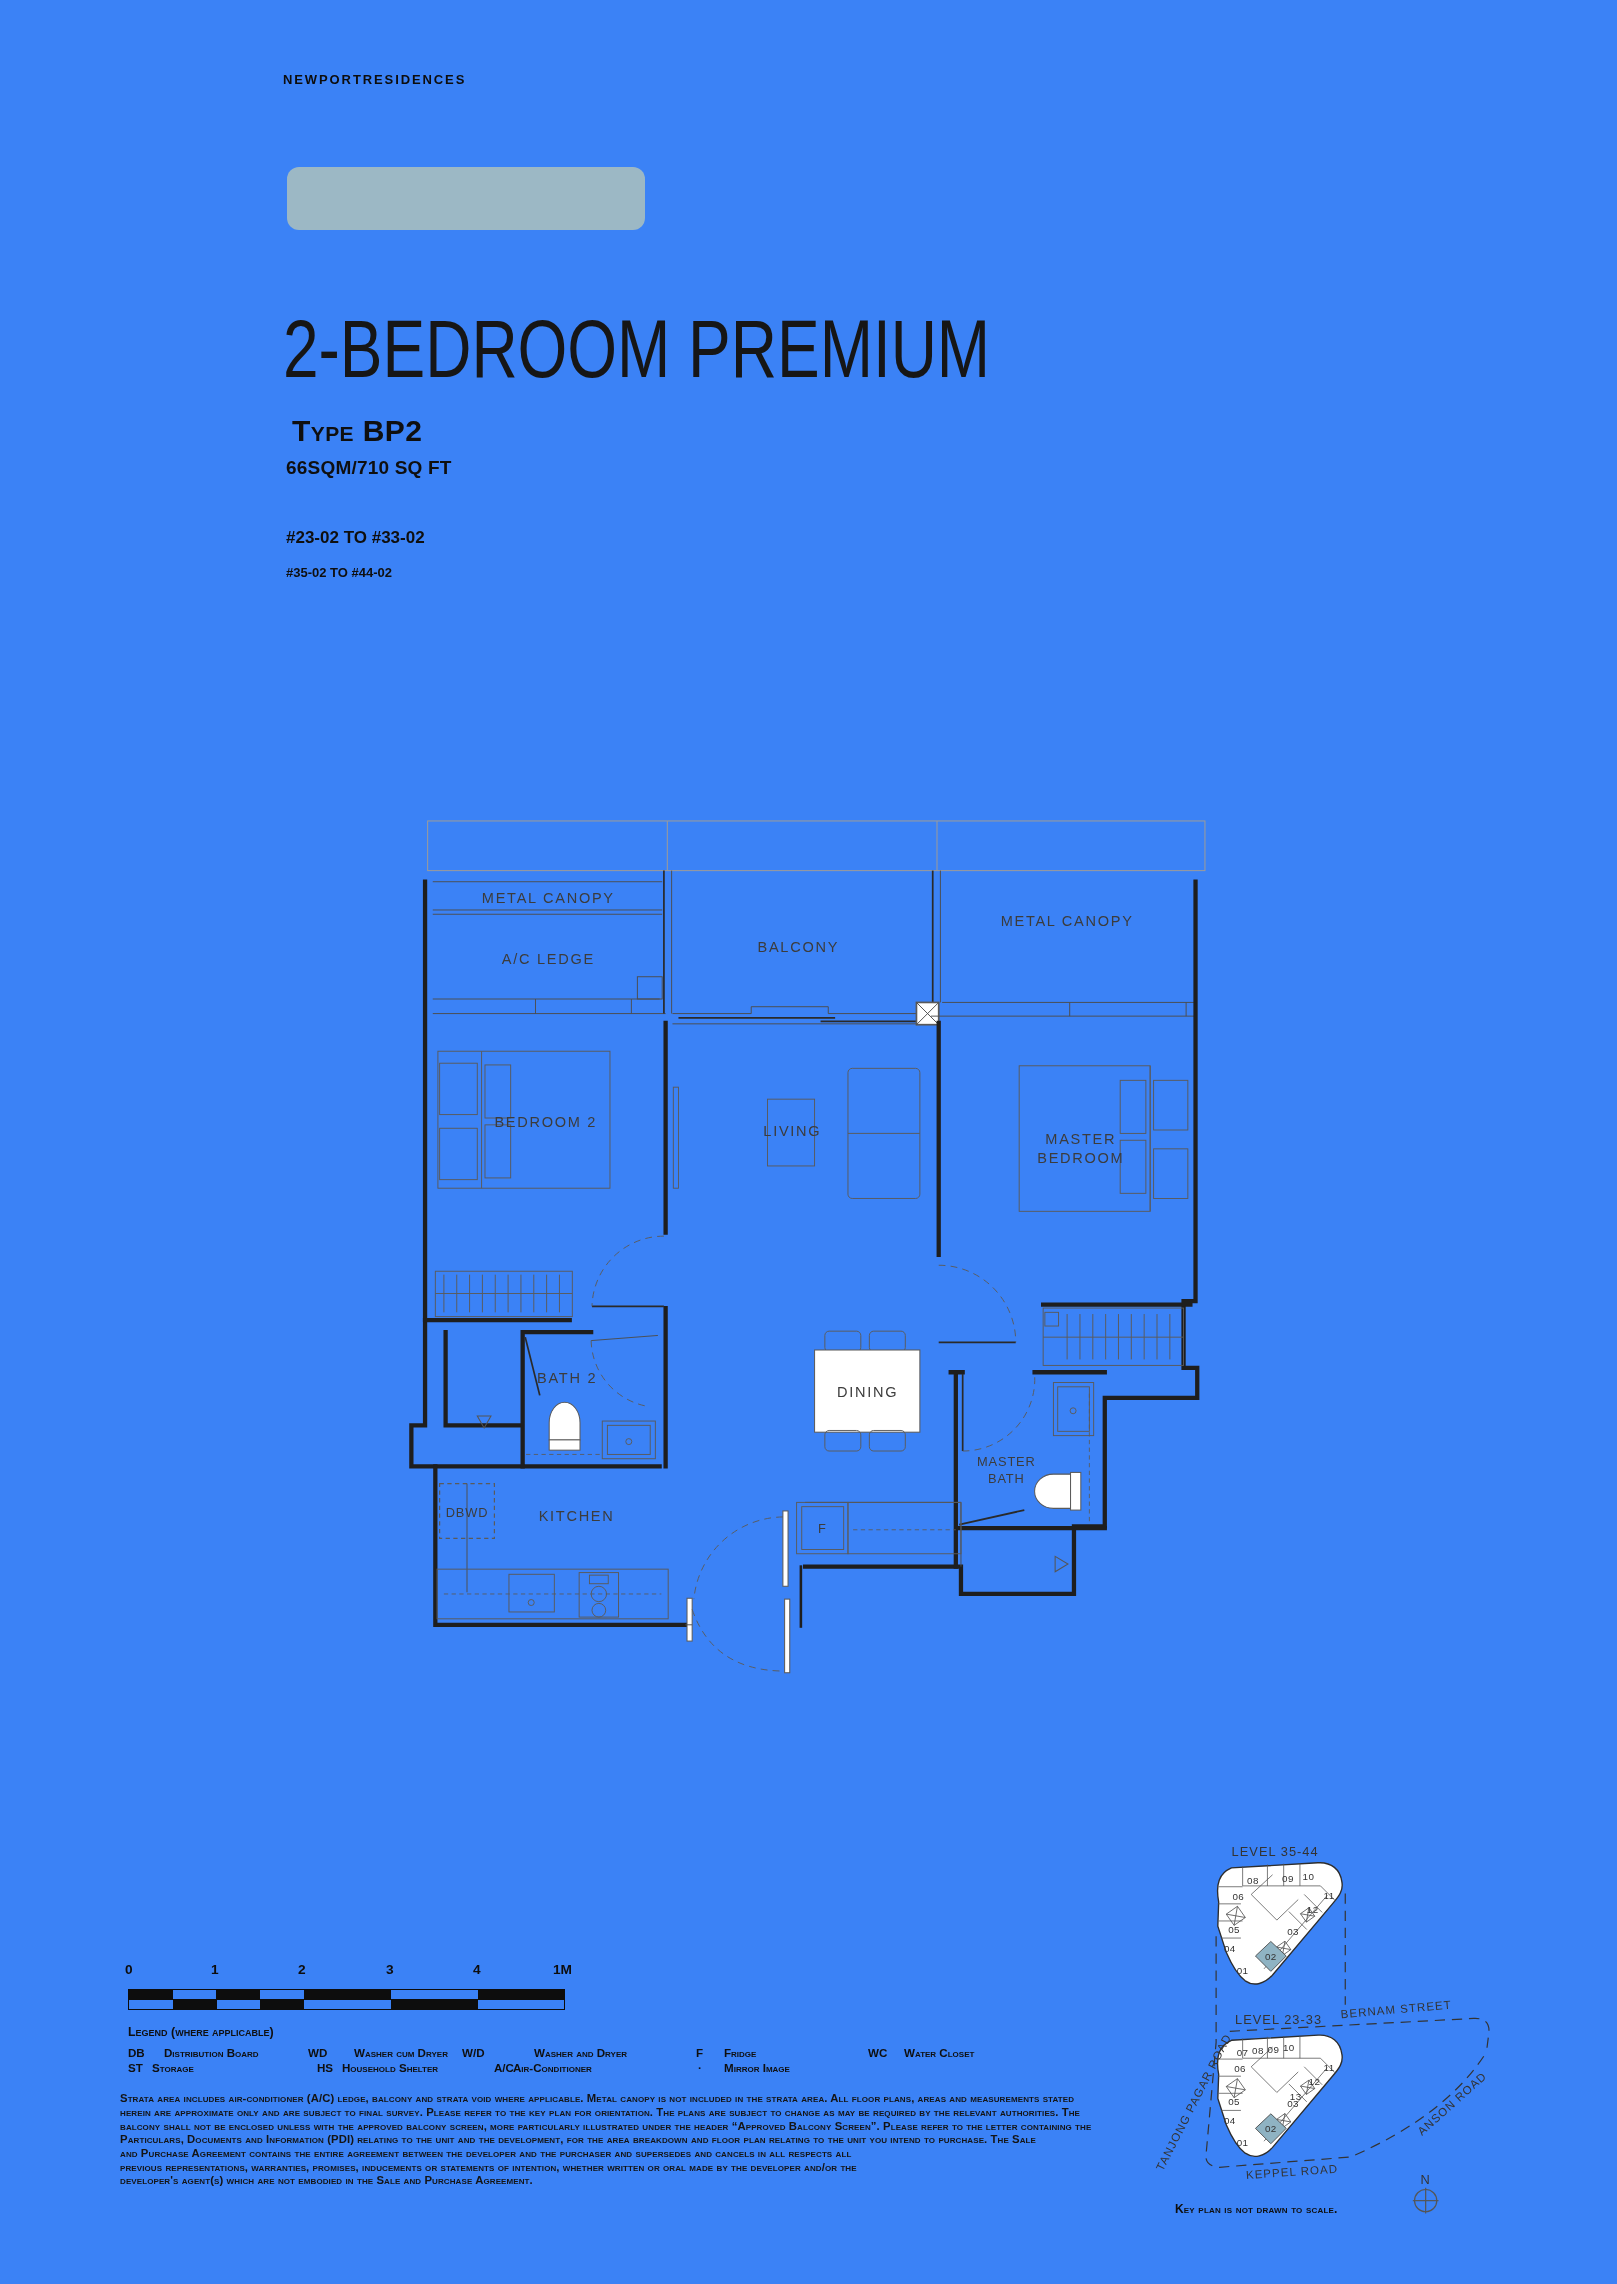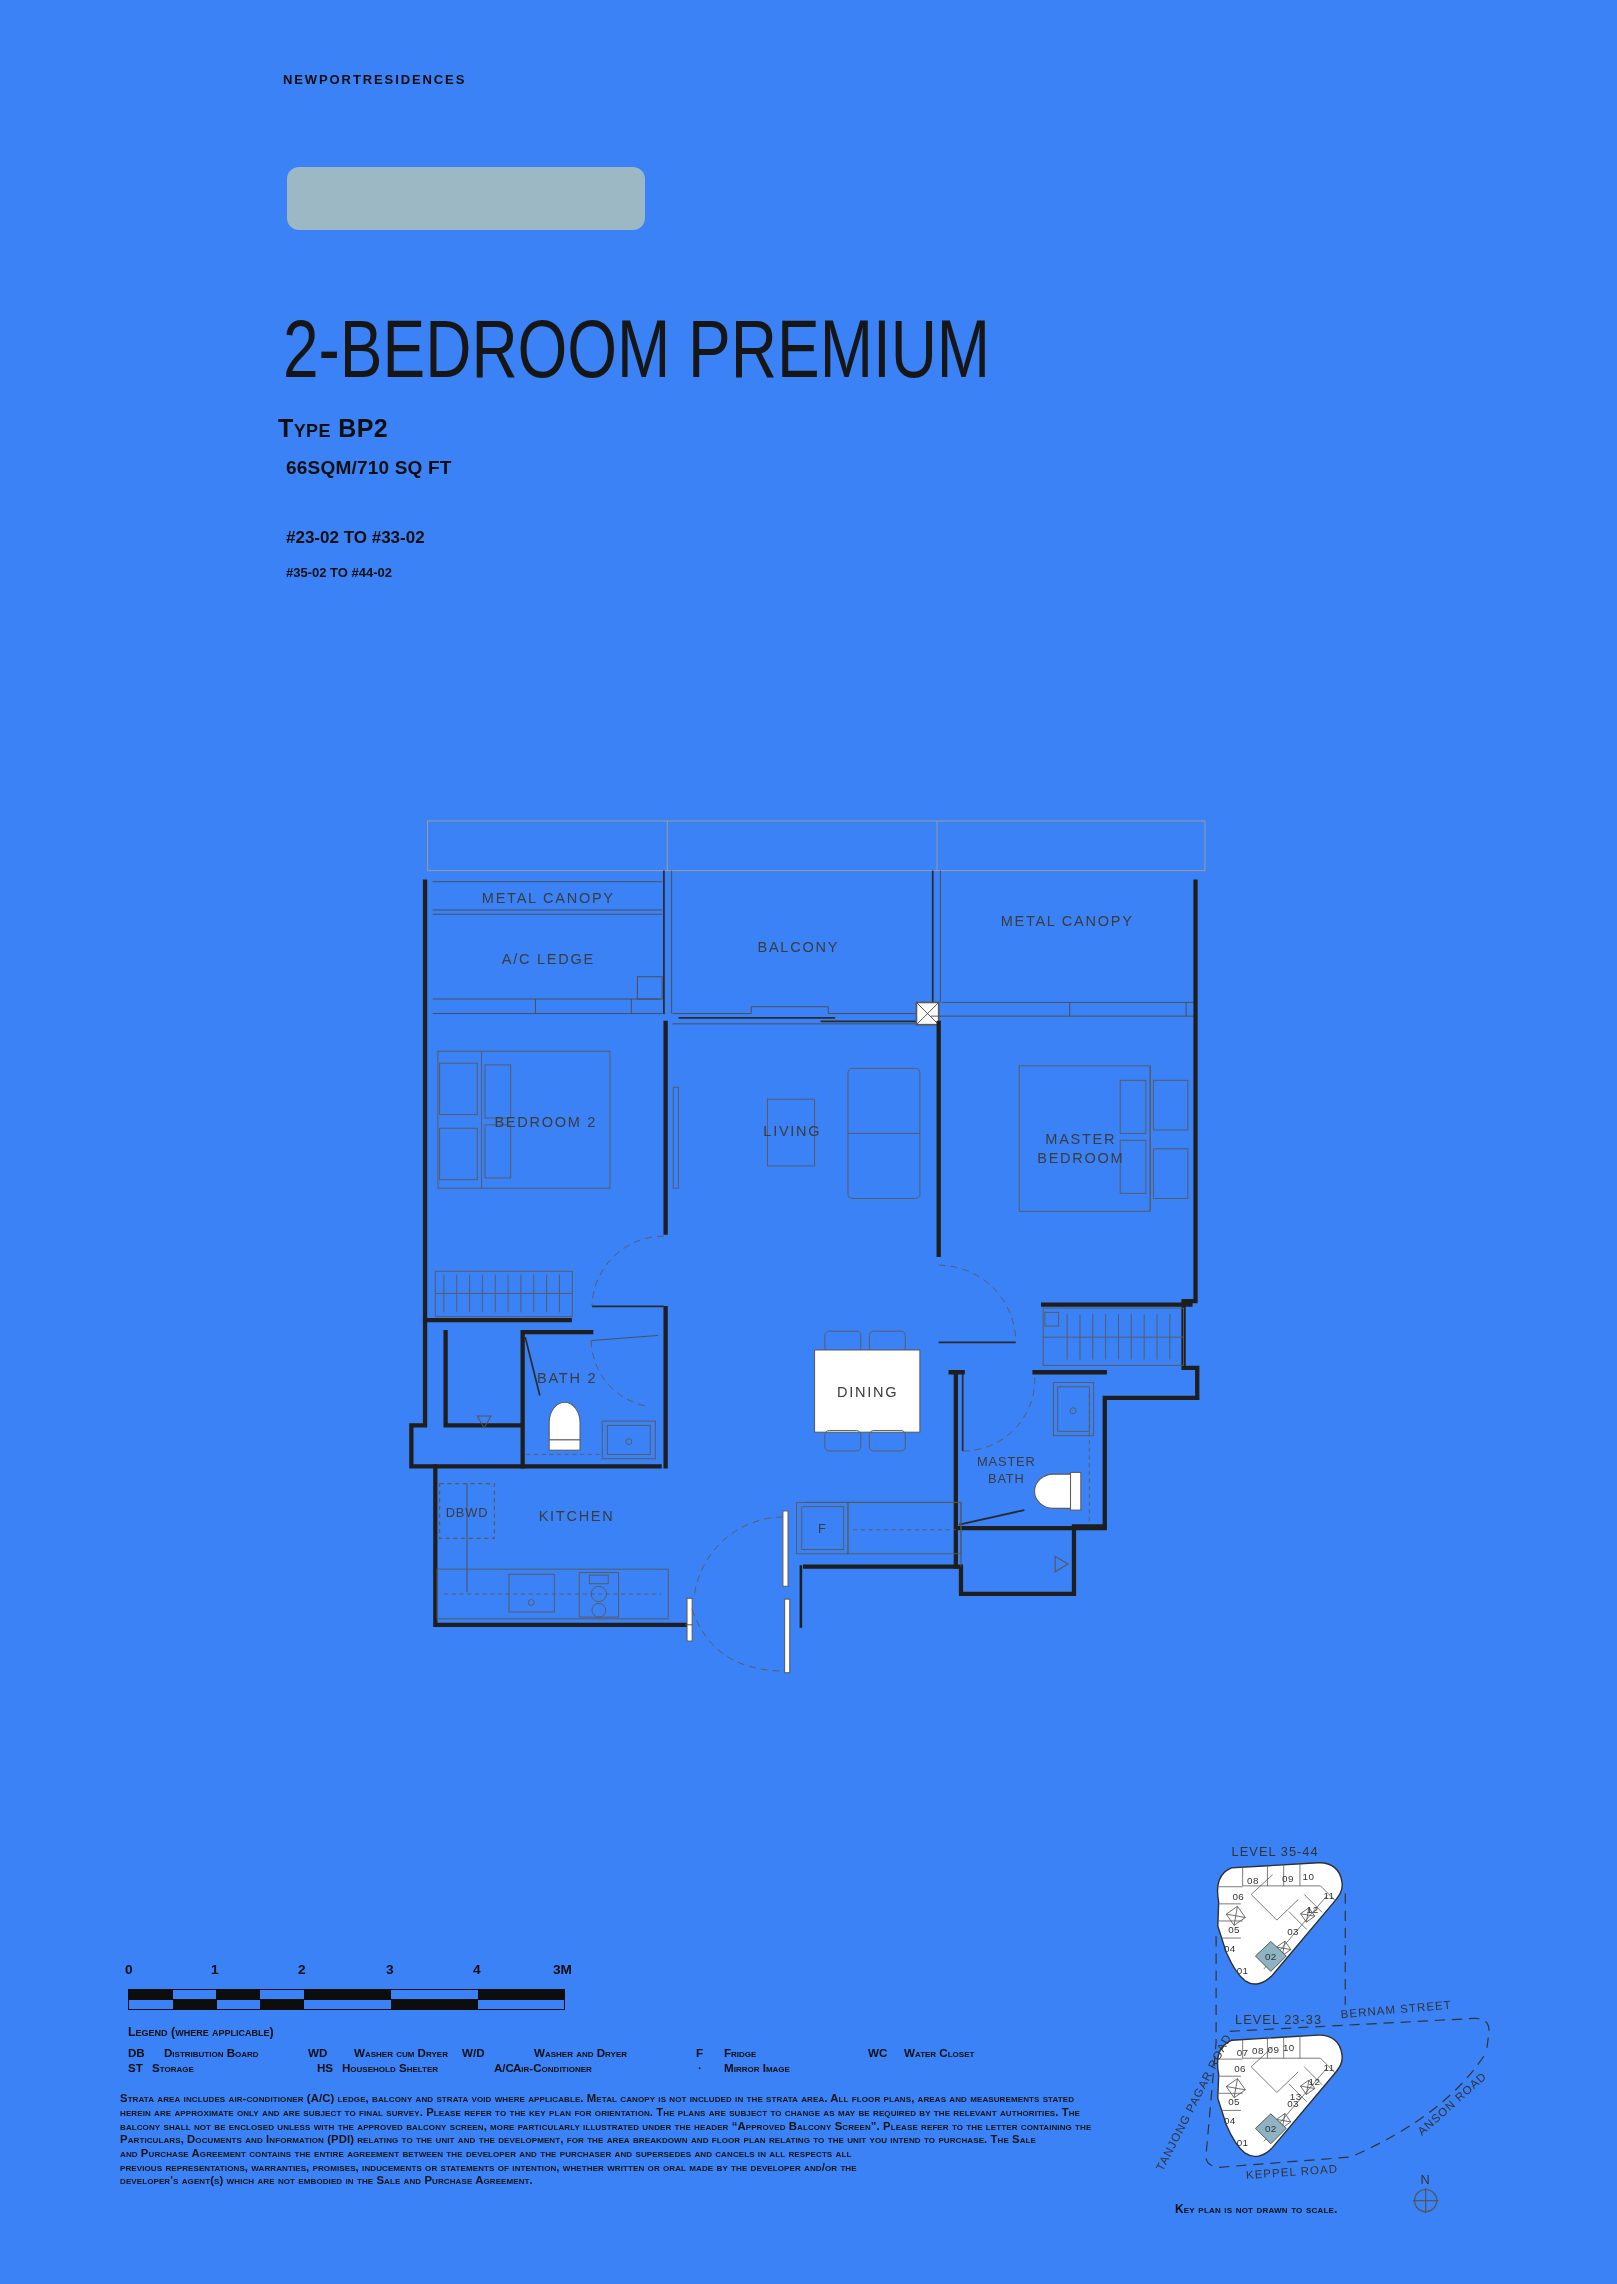--- a/index.html
+++ b/index.html
@@ -7,21 +7,21 @@
         font-family:"Liberation Sans",sans-serif;color:#111;}
   .abs{position:absolute;}
 
   
   #logo{left:283px;top:72px;font-size:13px;font-weight:700;letter-spacing:1.9px;color:#0d0d0d;}
   #accent-bar{left:287px;top:167px;width:358px;height:63px;border-radius:12px;}
   #page-title{left:283px;top:306px;font-size:82px;font-weight:400;color:#161616;
               transform:scaleX(0.78);transform-origin:left top;white-space:nowrap;line-height:1.05;}
   .brand{font-weight:700;color:#0f0f0f;}
   .sc{font-variant:small-caps;}
-  #unit-type{left:278px;top:414px;font-size:25px;letter-spacing:0.4px;}
+  #unit-type{left:292px;top:414px;font-size:30px;letter-spacing:0.4px;}
   #unit-area{left:286px;top:457px;font-size:19px;letter-spacing:0.2px;}
   #stack-1{left:286px;top:528px;font-size:17px;}
   #stack-2{left:286px;top:565px;font-size:13px;text-align:right;}
 
   
   .tick{position:absolute;top:1962px;font-size:13.7px;font-weight:700;color:#0d0d0d;}
   #scalebar-box{left:128px;top:1989px;width:437px;height:21.4px;border:0.9px solid #0d0d0d;box-sizing:border-box;}
   .seg{position:absolute;background:#0d0d0d;height:10.3px;}
 
   
@@ -231,21 +231,21 @@
     <path class="dash" d="M808,1880 Q832,1950 912,1952"></path>
     <line x1="800" y1="1898" x2="808" y2="1898" class="thin"></line>
   </svg>
 
   <div>
     <div class="tick" style="left:125px;">0</div>
     <div class="tick" style="left:211px;">1</div>
     <div class="tick" style="left:298px;">2</div>
     <div class="tick" style="left:386px;">3</div>
     <div class="tick" style="left:473px;">4</div>
-    <div class="tick" style="left:553px;">3M</div>
+    <div class="tick" style="left:553px;">1M</div>
     <div class="abs" id="scalebar-box">
       <div class="seg" style="left:0px;top:0px;width:44px;"></div>
       <div class="seg" style="left:87px;top:0px;width:44px;"></div>
       <div class="seg" style="left:175px;top:0px;width:87px;"></div>
       <div class="seg" style="left:349px;top:0px;width:86px;"></div>
       <div class="seg" style="left:44px;top:9.4px;width:44px;"></div>
       <div class="seg" style="left:131px;top:9.4px;width:44px;"></div>
       <div class="seg" style="left:262px;top:9.4px;width:87px;"></div>
     </div>
   </div>

